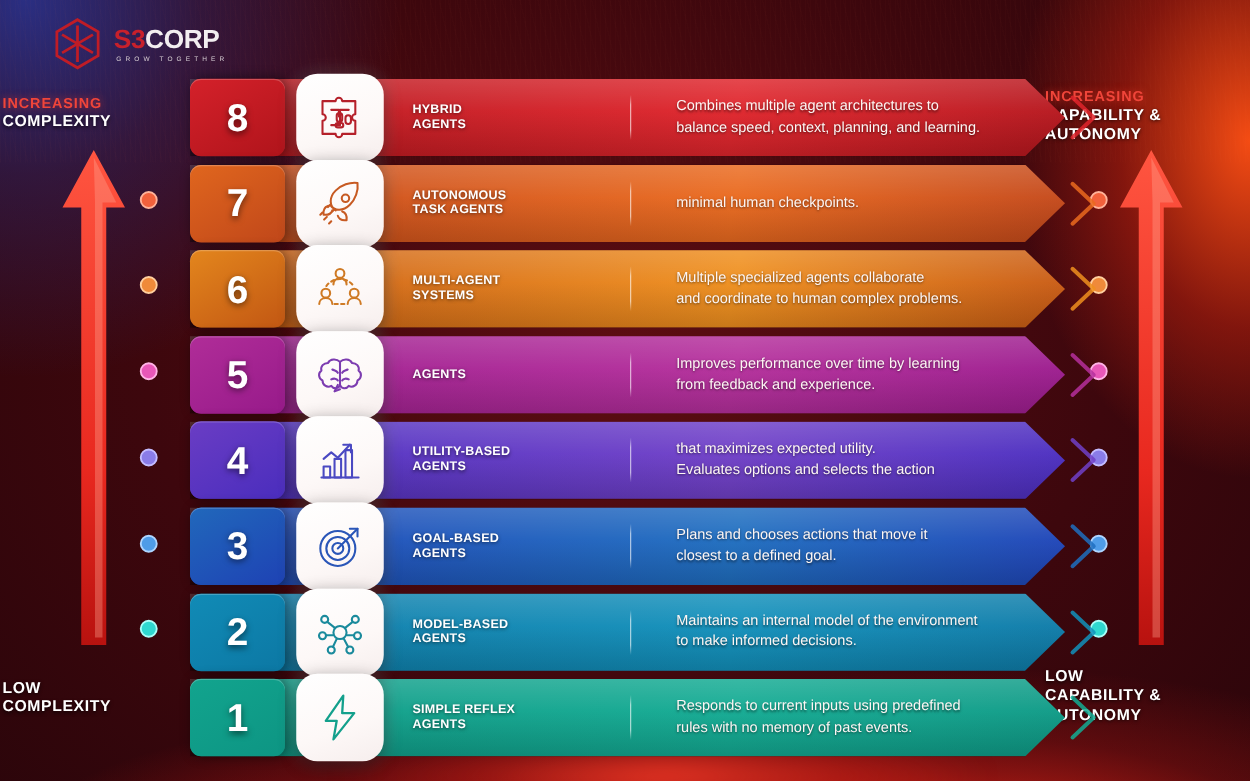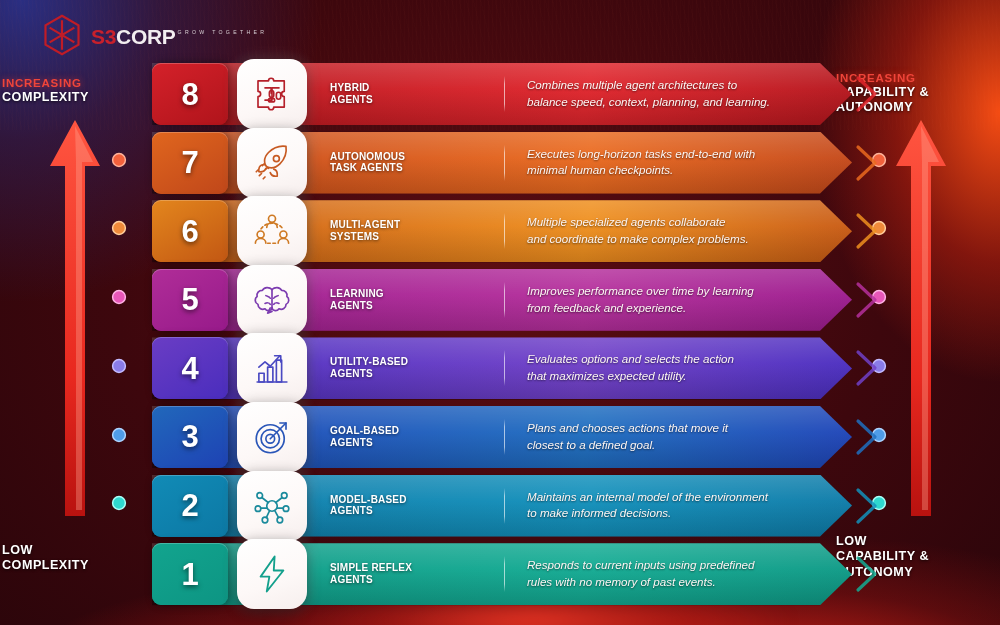--- a/index.html
+++ b/index.html
@@ -29,21 +29,21 @@
   }
   #bottomGlow {
     position:absolute; left:180px; bottom:-46px; width:700px; height:100px;
     background:radial-gradient(ellipse 50% 50% at 50% 50%, rgba(255,60,40,.95) 0%, rgba(255,40,25,.35) 45%, rgba(255,0,0,0) 75%);
     filter:blur(10px); pointer-events:none;
   }
 
   
   #logo { position:absolute; left:40px; top:13px; display:flex; align-items:center; gap:7px; }
   #logo .mark { width:44px; height:44px; }
-  #logo .wordwrap { display:flex; flex-direction:row; line-height:1; padding-top:3px; }
+  #logo .wordwrap { display:flex; flex-direction:column; line-height:1; padding-top:3px; }
   #logo .word { font-size:21px; font-weight:bold; letter-spacing:-.3px; }
   #logo .word .s3 { color:#c8202b; }
   #logo .word .corp { color:#f2eef0; }
   #logo .tag { font-size:5.2px; letter-spacing:3.3px; color:#d8cfd4; margin-top:4px; padding-left:2px; }
 
   
   .axis-label { position:absolute; text-align:left; line-height:1.22; }
   .axis-label .inc { color:#f0453a; font-size:11.5px; font-weight:bold; letter-spacing:.75px;
      text-shadow:0 0 7px rgba(255,60,40,.6); }
   .axis-label .main { color:#ffffff; font-size:12.6px; font-weight:bold; letter-spacing:.5px;
@@ -95,25 +95,24 @@
     width:165px; z-index:3;
     color:#fff; font-size:10px; font-weight:bold; line-height:1.18;
     letter-spacing:.2px; text-shadow:0 1px 3px rgba(0,0,0,.55);
     text-transform:uppercase;
   }
   .divider {
     position:absolute; left:352px; top:13px; width:1.4px; height:36px; z-index:3;
     background:linear-gradient(180deg, rgba(255,255,255,0) 0%, rgba(255,255,255,.62) 22%, rgba(255,255,255,.62) 78%, rgba(255,255,255,0) 100%);
   }
   .desc {
-    position:absolute; left:375px; top:50%; transform:translateY(-50%);
+    position:absolute; left:389px; top:50%; transform:translateY(-50%);
     width:300px; z-index:3;
     color:#fdf6f4; font-size:11.6px; line-height:1.45;
     text-shadow:0 1px 2px rgba(0,0,0,.55);
-    font-style:italic;
   }
   .chev { position:absolute; left:702px; top:12px; width:28px; height:38px; z-index:2; }
 </style>
 </head>
 <body>
 
 <div id="stage">
   <div id="texture"></div>
   <div id="bottomGlow"></div>
 
@@ -265,21 +264,20 @@
     <path d="M19 29l-3.5 3.5M13 26c-3 1-4.5 4-4 8 4 .5 7-1 8-4M22 35c1 3 4 4.5 8 4 .5-4-1-7-4-8"></path>
     <path d="M12 36l-2.5 2.5M16 40l-2 2M8 32l-2 2"></path>
   </svg>
         </div>
         <div class="title">
           <div>AUTONOMOUS</div>
           <div>TASK AGENTS</div>
         </div>
         <div class="divider"></div>
         <div class="desc">
-          <div>Executes long-horizon tasks end-to-end with</div>
           <div>minimal human checkpoints.</div>
         </div>
       </div>
       <div class="row">
         <div class="bar" style="background: linear-gradient(100deg, rgb(200, 90, 20) 0%, rgb(239, 143, 30) 62%, rgb(200, 90, 20) 100%);"></div>
         <span class="chev"><svg viewBox="0 0 28 38" fill="none">
             <path d="M4 3 L21 19 L4 35" stroke="#ef8f1e" stroke-width="3.2" stroke-linecap="round" stroke-linejoin="round" opacity=".85"></path>
           </svg></span>
         <div class="numbox" style="background: linear-gradient(150deg, rgb(227, 134, 29) 0%, rgb(194, 87, 19) 100%);">
           <span class="n">6</span>
@@ -296,41 +294,40 @@
     <path d="M19 38h10" stroke-dasharray="3 3"></path>
   </svg>
         </div>
         <div class="title">
           <div>MULTI-AGENT</div>
           <div>SYSTEMS</div>
         </div>
         <div class="divider"></div>
         <div class="desc">
           <div>Multiple specialized agents collaborate</div>
-          <div>and coordinate to make complex problems.</div>
+          <div>and coordinate to human complex problems.</div>
         </div>
       </div>
       <div class="row">
         <div class="bar" style="background: linear-gradient(100deg, rgb(156, 28, 142) 0%, rgb(181, 47, 156) 62%, rgb(156, 28, 142) 100%);"></div>
         <span class="chev"><svg viewBox="0 0 28 38" fill="none">
             <path d="M4 3 L21 19 L4 35" stroke="#b52f9c" stroke-width="3.2" stroke-linecap="round" stroke-linejoin="round" opacity=".85"></path>
           </svg></span>
         <div class="numbox" style="background: linear-gradient(150deg, rgb(176, 45, 152) 0%, rgb(151, 26, 138) 100%);">
           <span class="n">5</span>
         </div>
         <div class="iconbox">
           <svg viewBox="0 0 48 48" fill="none" stroke-width="1.9" stroke-linecap="round" stroke-linejoin="round" stroke="#7c3cb0">
     <path d="M24 12c-3-3-9-3-11 1-4 0-7 3-6 7-3 2-3 7 1 9 0 4 4 7 8 5 2 3 7 3 8-1"></path>
     <path d="M24 12c3-3 9-3 11 1 4 0 7 3 6 7 3 2 3 7-1 9 0 4-4 7-8 5-2 3-7 3-8-1"></path>
     <path d="M24 12v21M17 19c2 1 4 1 5 3M31 19c-2 1-4 1-5 3M16 28c2-1 5-1 6 1M32 28c-2-1-5-1-6 1"></path>
     <path d="M22 33l-3 6 5-2"></path>
   </svg>
         </div>
         <div class="title">
-          <div>LEARNING</div>
           <div>AGENTS</div>
         </div>
         <div class="divider"></div>
         <div class="desc">
           <div>Improves performance over time by learning</div>
           <div>from feedback and experience.</div>
         </div>
       </div>
       <div class="row">
         <div class="bar" style="background: linear-gradient(100deg, rgb(75, 46, 192) 0%, rgb(112, 64, 200) 62%, rgb(75, 46, 192) 100%);"></div>
@@ -349,22 +346,22 @@
     <path d="M9 23l7-6 6 5 11-12"></path>
             <path d="M27 10h7v7"></path>
   </svg>
         </div>
         <div class="title">
           <div>UTILITY-BASED</div>
           <div>AGENTS</div>
         </div>
         <div class="divider"></div>
         <div class="desc">
+          <div>that maximizes expected utility.</div>
           <div>Evaluates options and selects the action</div>
-          <div>that maximizes expected utility.</div>
         </div>
       </div>
       <div class="row">
         <div class="bar" style="background: linear-gradient(100deg, rgb(31, 68, 184) 0%, rgb(31, 110, 192) 62%, rgb(31, 68, 184) 100%);"></div>
         <span class="chev"><svg viewBox="0 0 28 38" fill="none">
             <path d="M4 3 L21 19 L4 35" stroke="#1f6ec0" stroke-width="3.2" stroke-linecap="round" stroke-linejoin="round" opacity=".85"></path>
           </svg></span>
         <div class="numbox" style="background: linear-gradient(150deg, rgb(33, 104, 187) 0%, rgb(30, 66, 180) 100%);">
           <span class="n">3</span>
         </div>

